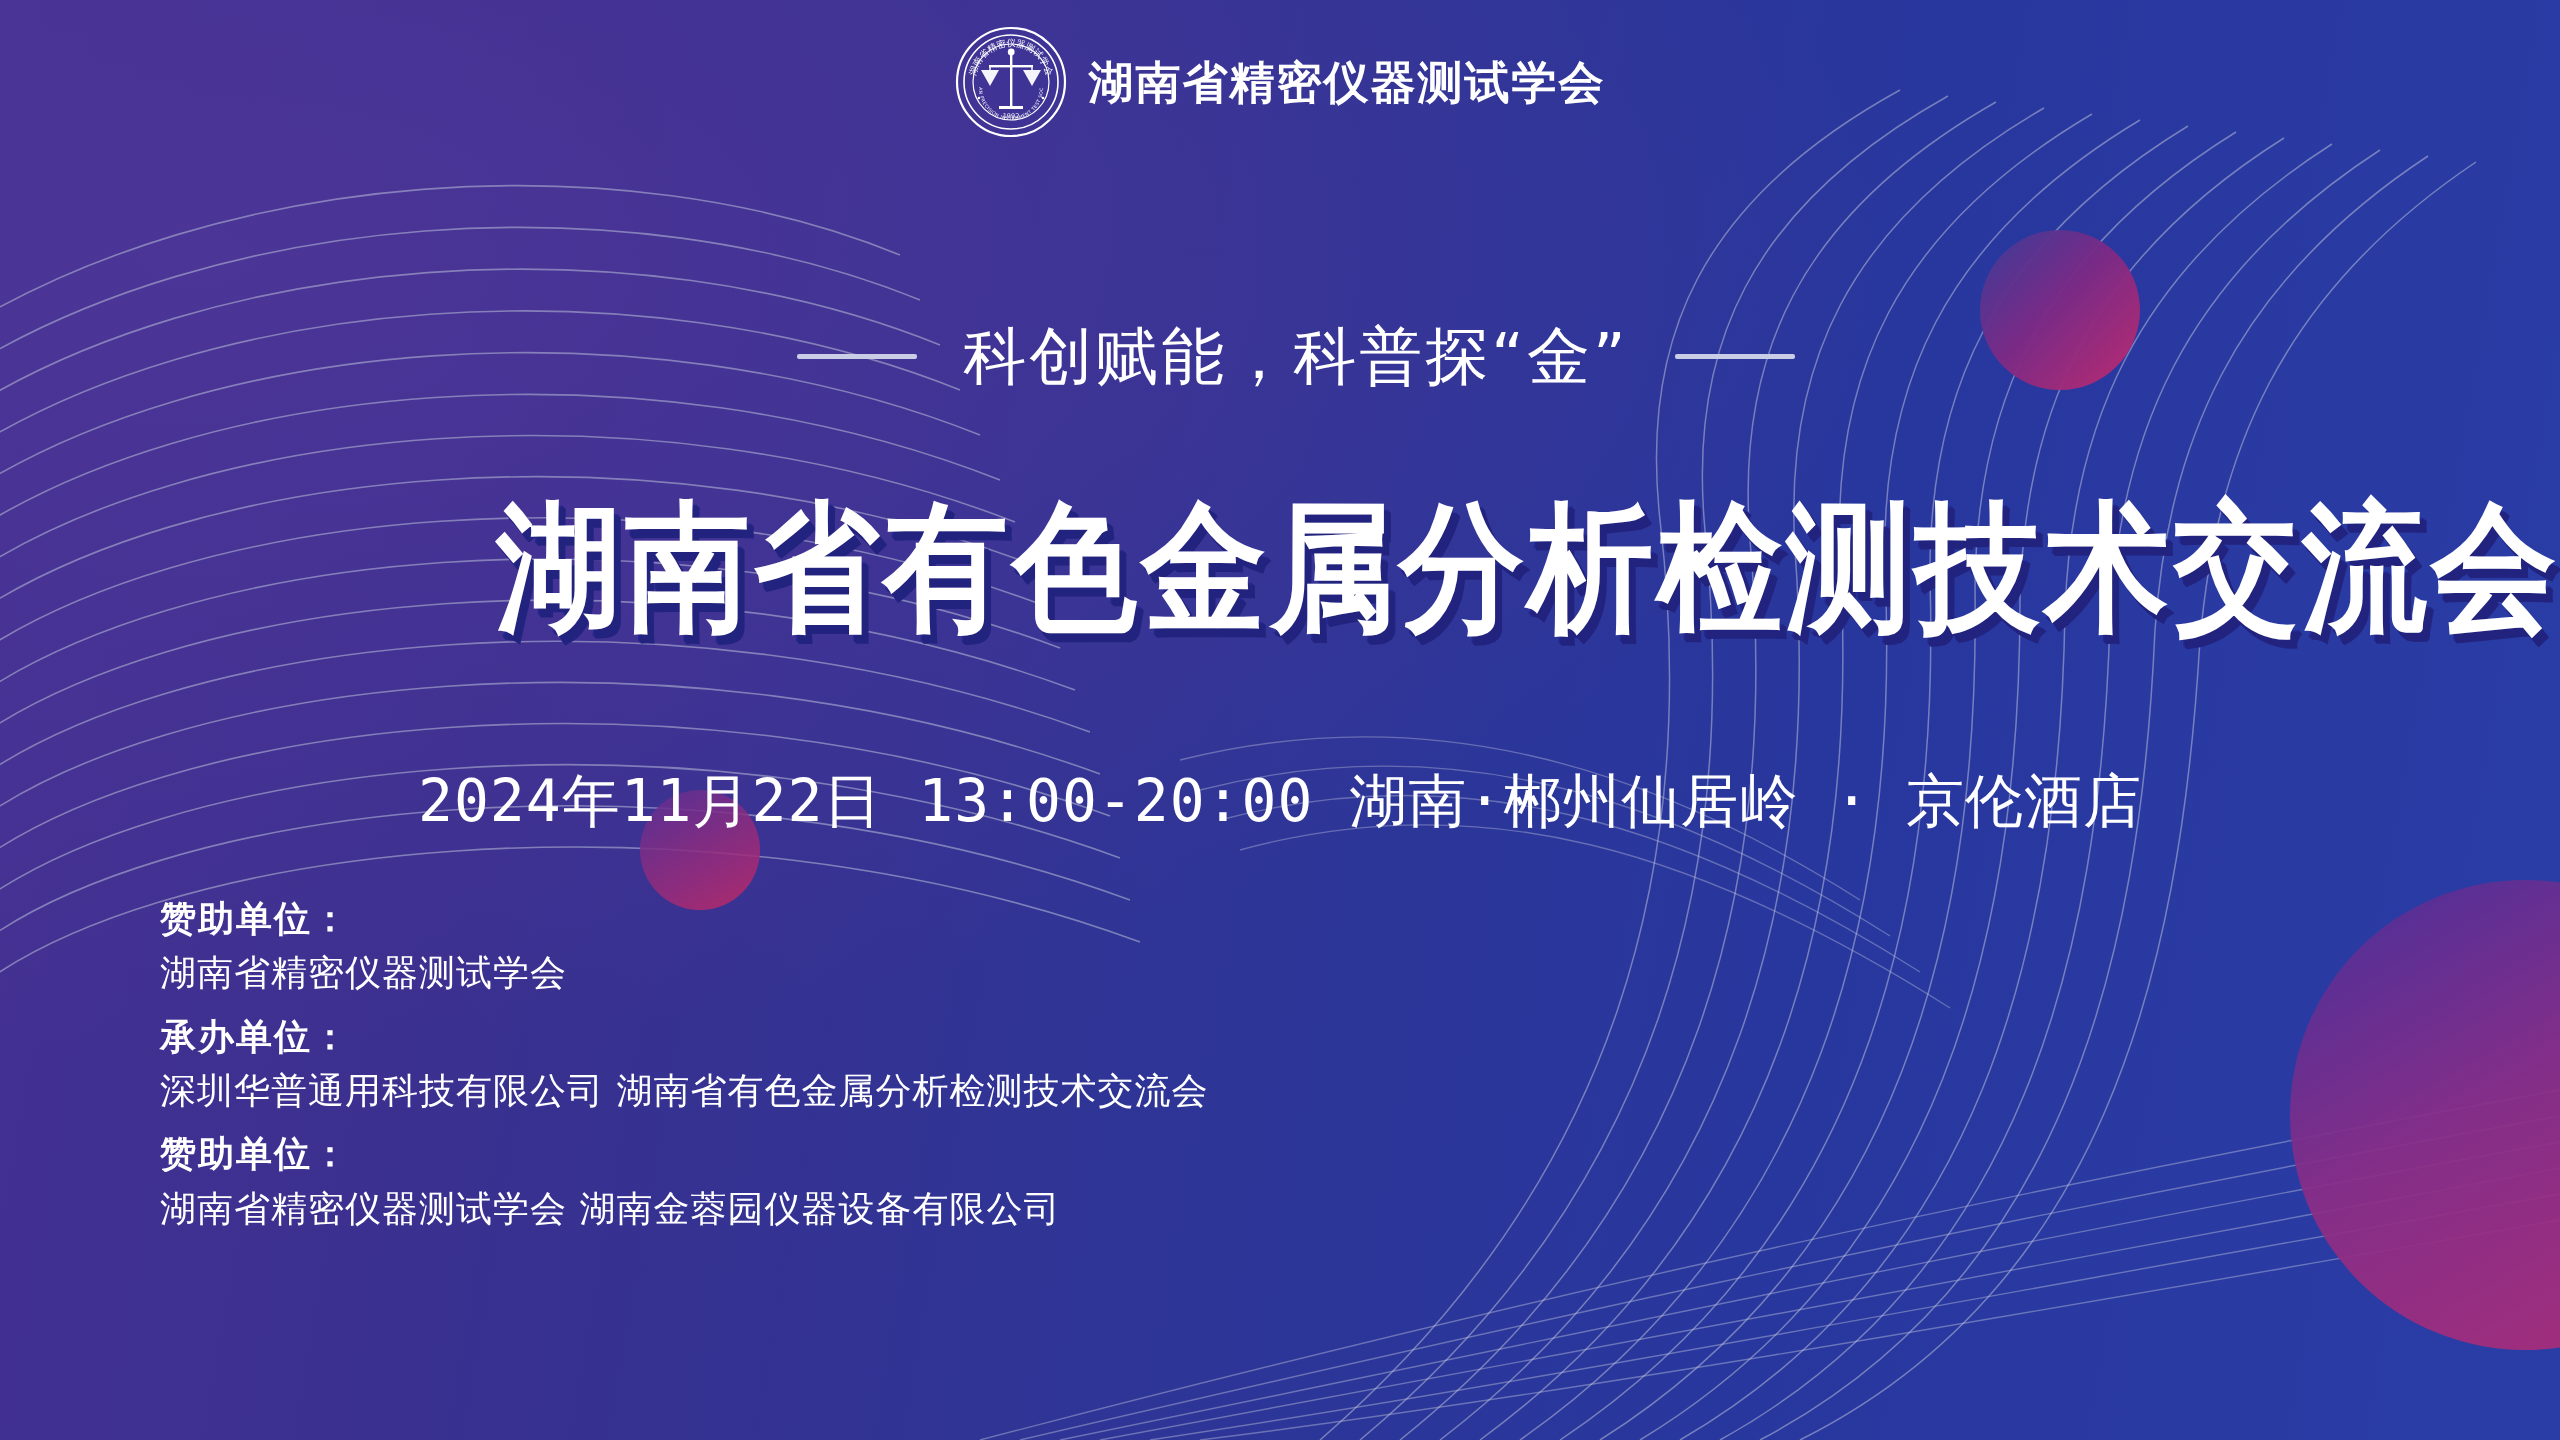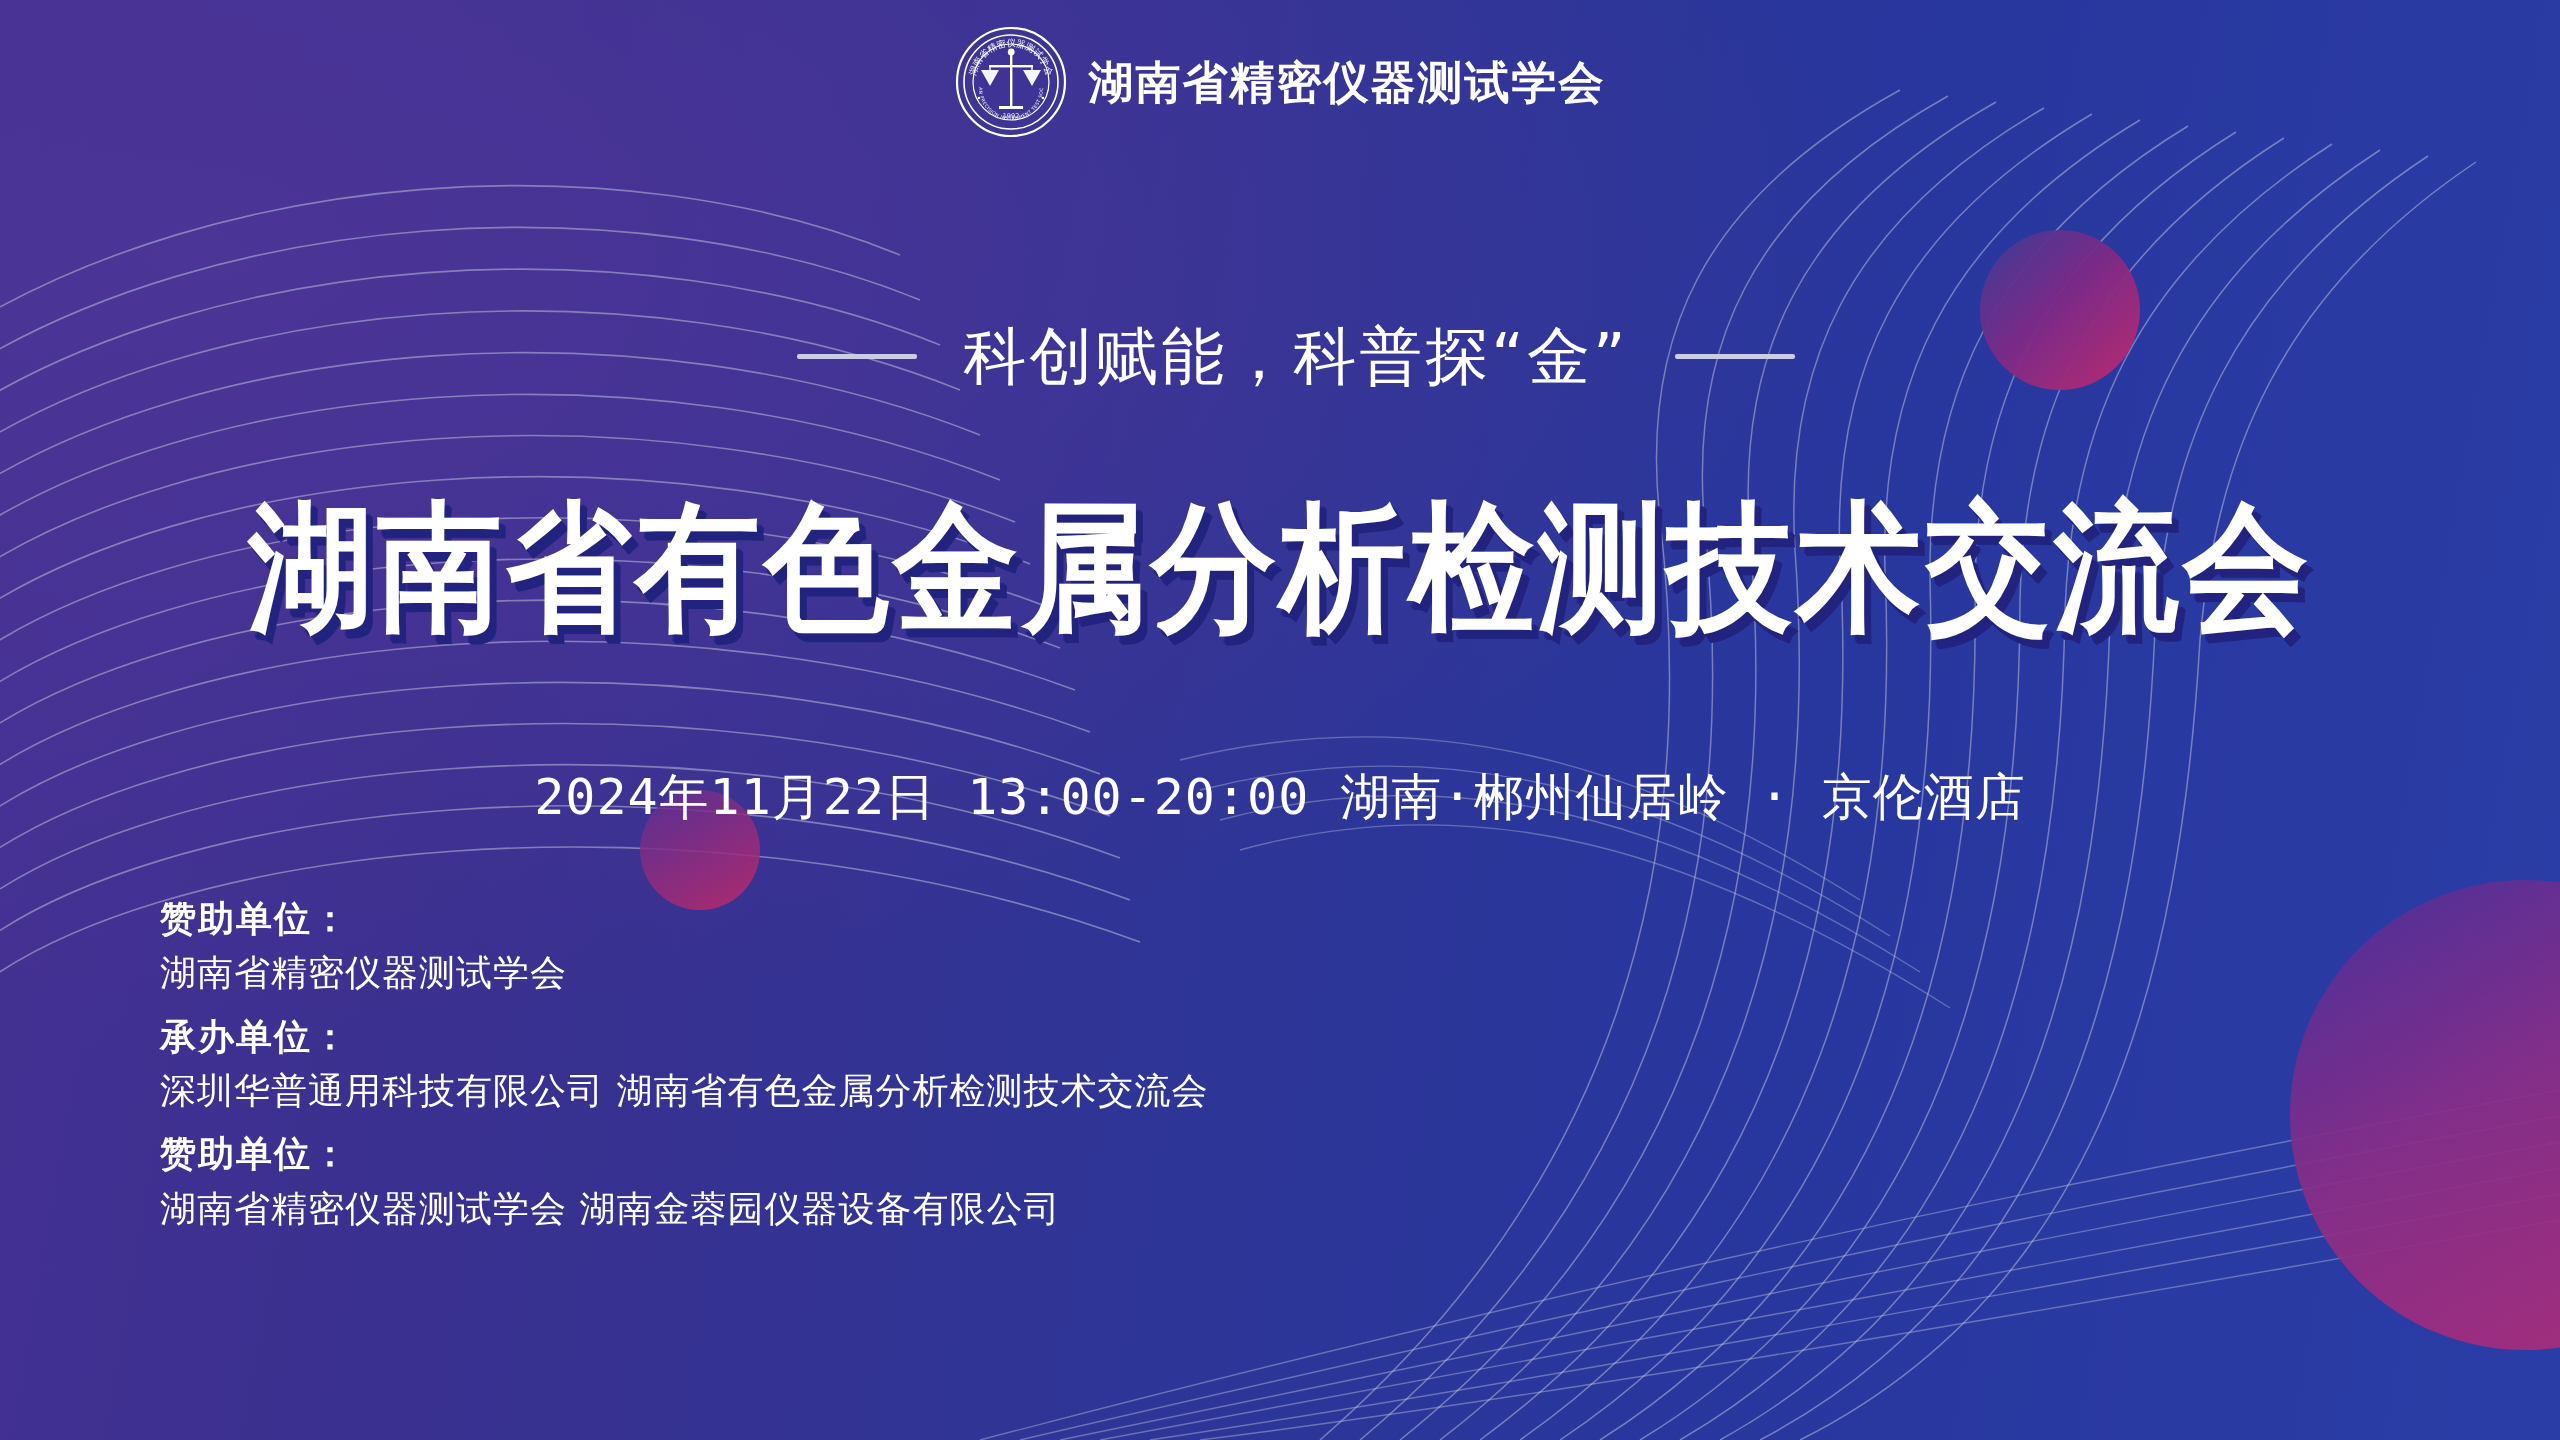--- a/index.html
+++ b/index.html
@@ -54,21 +54,21 @@
   }
   .dash{
     display:block;width:120px;height:5px;background:#c9cde6;border-radius:2px;
   }
   .subtitle{
     color:#ffffff;font-size:63px;font-weight:400;letter-spacing:3px;
     white-space:nowrap;line-height:1;
     font-family:"DejaVu Sans","Liberation Sans",sans-serif;
   }
   .headline-wrap{
-    position:absolute;left:0;right:0;top:492px;text-align:center;
+    position:absolute;left:0;right:0;top:492px;text-align:right;
   }
   .headline{
     display:inline-block;
     color:#ffffff;
     font-size:125px;
     font-weight:700;
     letter-spacing:4px;
     line-height:1.08;
     white-space:nowrap;
     transform:scaleY(1.12);
@@ -77,21 +77,21 @@
        7px 8px 0 #22237e,
        6px 7px 0 #22237e,
        5px 6px 0 #23258a,
        4px 5px 0 #25288f;
     font-family:"DejaVu Sans","Liberation Sans",sans-serif;
   }
   .meta-row{
     position:absolute;left:0;right:0;top:772px;text-align:center;
   }
   .meta{
-    display:inline-block;color:#ffffff;font-size:50px;letter-spacing:1px;
+    display:inline-block;color:#ffffff;font-size:58px;letter-spacing:1px;
     white-space:nowrap;line-height:1;
     font-family:"DejaVu Sans Mono","Liberation Mono",monospace;
   }
   .credits{
     position:absolute;left:160px;top:898px;width:1700px;
     color:#ffffff;
     font-family:"DejaVu Serif","Liberation Serif",serif;
   }
   .credits .lbl{
     font-size:36px;font-weight:700;letter-spacing:2px;margin:0 0 14px 0;line-height:1.12;

